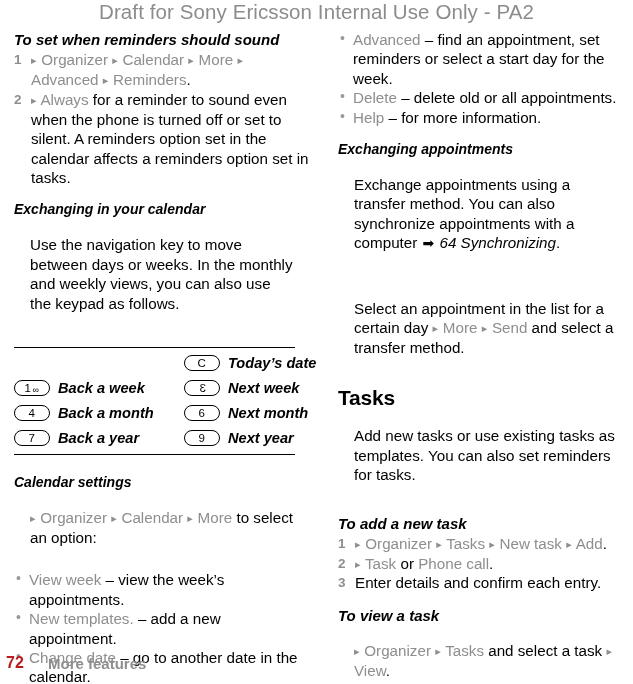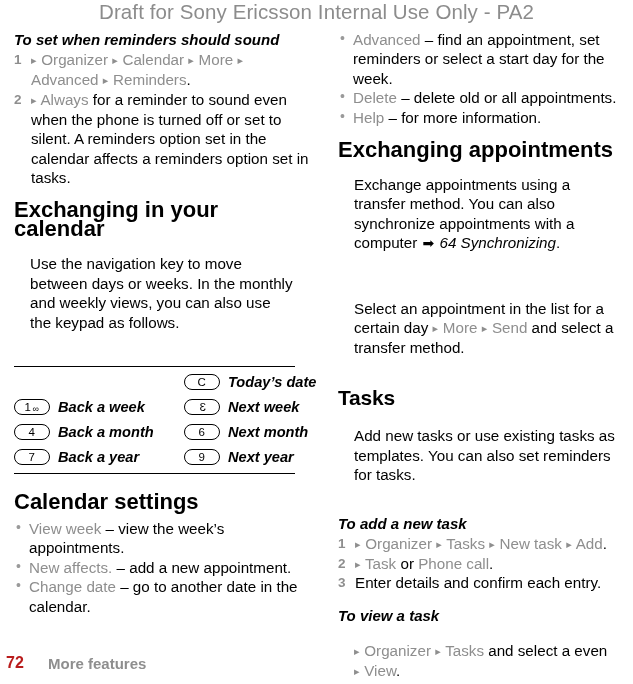--- a/index.html
+++ b/index.html
@@ -40,24 +40,25 @@
   .column {
     position: absolute;
     top: 0;
     width: 295px;
   }
   #col-left  { left: 14px; }
   #col-right { left: 338px; }
 
   
   .h-section {
-    font-size: 22px;
+    font-size: 14px;
     font-weight: bold;
     line-height: 19px;
     margin: 0 16px 1px 0;
+    font-style: italic;
   }
   .h-big {
     font-size: 21px;
     font-weight: bold;
     line-height: 24px;
     margin: 0 0 2px 0;
     letter-spacing: -0.2px;
   }
   .h-proc {
     font-size: 15px;
@@ -296,26 +297,27 @@
               <span>9</span>
             </span>
         </div>
         <div class="kt-cell-lbl">Next year</div>
       </div>
     </div>
 
     <div class="gap-l"></div>
 
     <div class="h-section">Calendar settings</div>
+    <p class="body-text"><span class="mk-arrow">▸</span> <span class="mk">Organizer</span> <span class="mk-arrow">▸</span> <span class="mk">Calendar</span> <span class="mk-arrow">▸</span> <span class="mk">More</span><span> to select an option:</span></p>
 
     <div class="gap-s"></div>
 
     <ul class="bullets">
       <li><span class="bullet-dot">•</span><span class="mk">View week</span><span> – view the week’s appointments.</span></li>
-      <li><span class="bullet-dot">•</span><span class="mk">New affects.</span><span> – add a new appointment.</span></li>
+      <li><span class="bullet-dot">•</span><span class="mk">New templates.</span><span> – add a new appointment.</span></li>
       <li><span class="bullet-dot">•</span><span class="mk">Change date</span><span> – go to another date in the calendar.</span></li>
     </ul>
   </div>
 
   <div class="column" id="col-right">
 
     <ul class="bullets">
       <li><span class="bullet-dot">•</span><span class="mk">Advanced</span><span> – find an appointment, set reminders or select a start day for the week.</span></li>
       <li><span class="bullet-dot">•</span><span class="mk">Delete</span><span> – delete old or all appointments.</span></li>
       <li><span class="bullet-dot">•</span><span class="mk">Help</span><span> – for more information.</span></li>
@@ -346,20 +348,20 @@
         <span class="step-num">2</span><span class="mk-arrow">▸</span> <span class="mk">Task</span><span> or </span><span class="mk">Phone call</span><span>.</span>
       </li>
       <li>
         <span class="step-num">3</span><span>Enter details and confirm each entry.</span>
       </li>
     </ol>
 
     <div class="gap-m"></div>
 
     <div class="h-proc">To view a task</div>
-    <p class="body-text"><span class="mk-arrow">▸</span> <span class="mk">Organizer</span> <span class="mk-arrow">▸</span> <span class="mk">Tasks</span><span> and select a even </span><span class="mk-arrow">▸</span> <span class="mk">View</span><span>.</span></p>
+    <p class="body-text"><span class="mk-arrow">▸</span> <span class="mk">Organizer</span> <span class="mk-arrow">▸</span> <span class="mk">Tasks</span><span> and select a task </span><span class="mk-arrow">▸</span> <span class="mk">View</span><span>.</span></p>
   </div>
 </div>
 
 <div id="page-footer">
   <span id="footer-pagenum">72</span>
   <span id="footer-chapter">More features</span>
 </div>
 
 </body></html>

